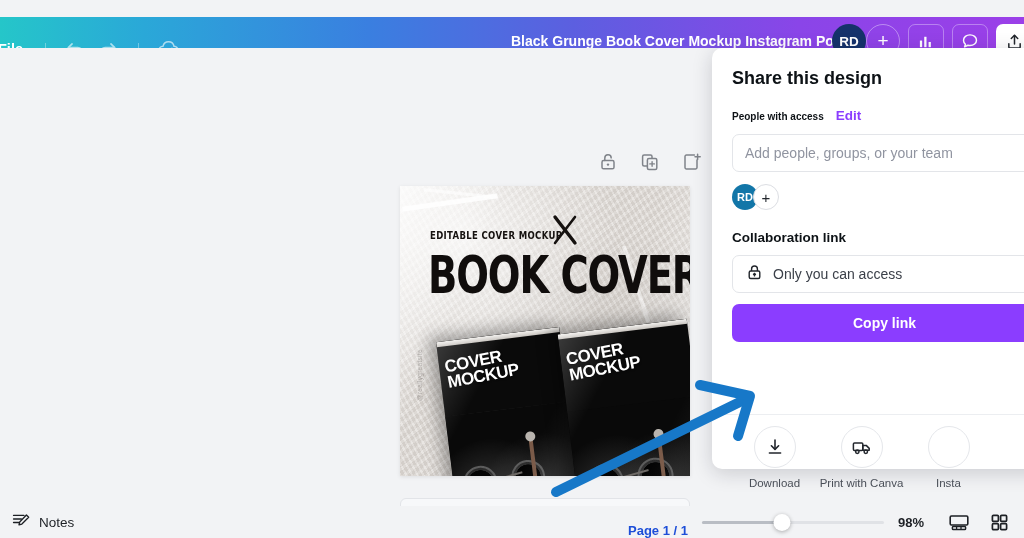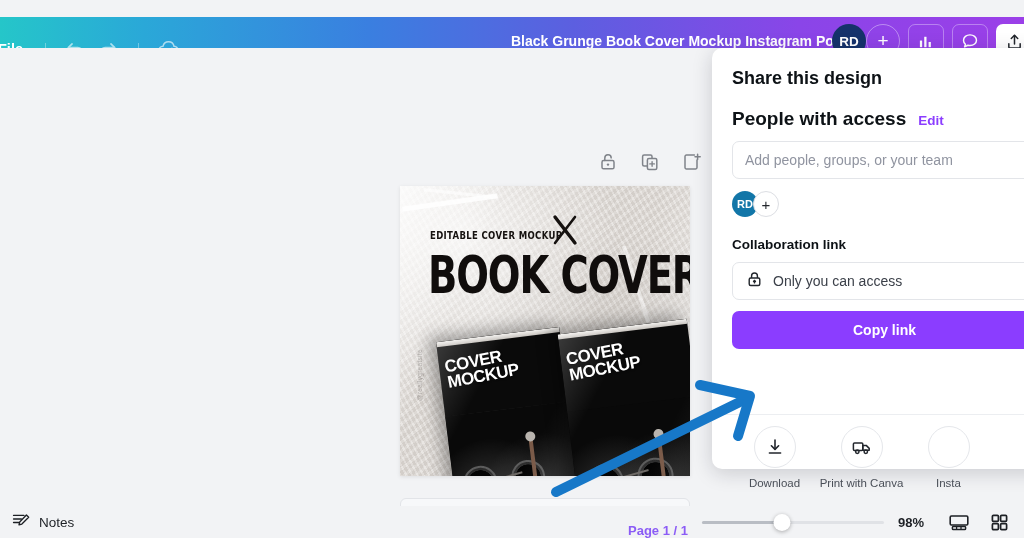--- a/index.html
+++ b/index.html
@@ -162,21 +162,21 @@
   #share-panel {
     position: absolute; left: 712px; top: 48px; width: 340px; height: 421px;
     background: #fff; border-radius: 10px 0 0 10px;
     box-shadow: 0 4px 20px rgba(20,20,40,.18);
     padding: 20px 22px 0 20px;
   }
   #share-heading { font-size: 18px; font-weight: bold; color: #0d1216; }
   #people-row {
     display: flex; align-items: baseline; gap: 12px; margin-top: 19px;
   }
-  #people-label { font-size: 19px; font-weight: bold; color: #0d1216; }
+  #people-label { font-size: 10px; font-weight: bold; color: #0d1216; }
   #people-edit { font-size: 13.5px; font-weight: bold; color: #8b3dff; cursor: pointer; }
   #people-input {
     margin-top: 11px; width: 305px; height: 38px;
     border: 1px solid #e3e5e9; border-radius: 7px;
     display: flex; align-items: center; padding: 0 12px;
     font-size: 14px; color: #9094a0; cursor: text;
   }
   #access-avatars { display: flex; align-items: center; margin-top: 12px; }
   #acc-rd {
     width: 26px; height: 26px; border-radius: 50%; background: #1276a8;
@@ -224,21 +224,21 @@
     background: #f2f3f5; display: flex; align-items: center;
   }
   #notes-btn {
     display: flex; align-items: center; gap: 8px; margin-left: 12px;
     font-size: 13.5px; color: #1d2025; cursor: pointer;
   }
   #bottom-right {
     position: absolute; right: 12px; top: 0; height: 32px;
     display: flex; align-items: center; gap: 14px;
   }
-  #page-indicator { font-size: 13px; font-weight: bold; color: #8b5cf6; cursor: pointer; margin-top: 16px; }
+  #page-indicator { font-size: 13px; font-weight: bold; color: #1d4ed8; cursor: pointer; margin-top: 16px; }
   #zoom-track {
     position: relative; width: 182px; height: 3px; background: #e0e2e6; border-radius: 2px; cursor: pointer;
   }
   #zoom-fill { position: absolute; left: 0; top: 0; height: 3px; width: 44%; background: #b9bdc4; border-radius: 2px; }
   #zoom-thumb {
     position: absolute; left: 44%; top: -7px; width: 17px; height: 17px;
     background: #fff; border-radius: 50%; box-shadow: 0 1px 4px rgba(0,0,0,.3);
     transform: translateX(-50%); cursor: grab;
   }
   #zoom-value { font-size: 13px; font-weight: bold; color: #1d2025; cursor: pointer; min-width: 34px; }

